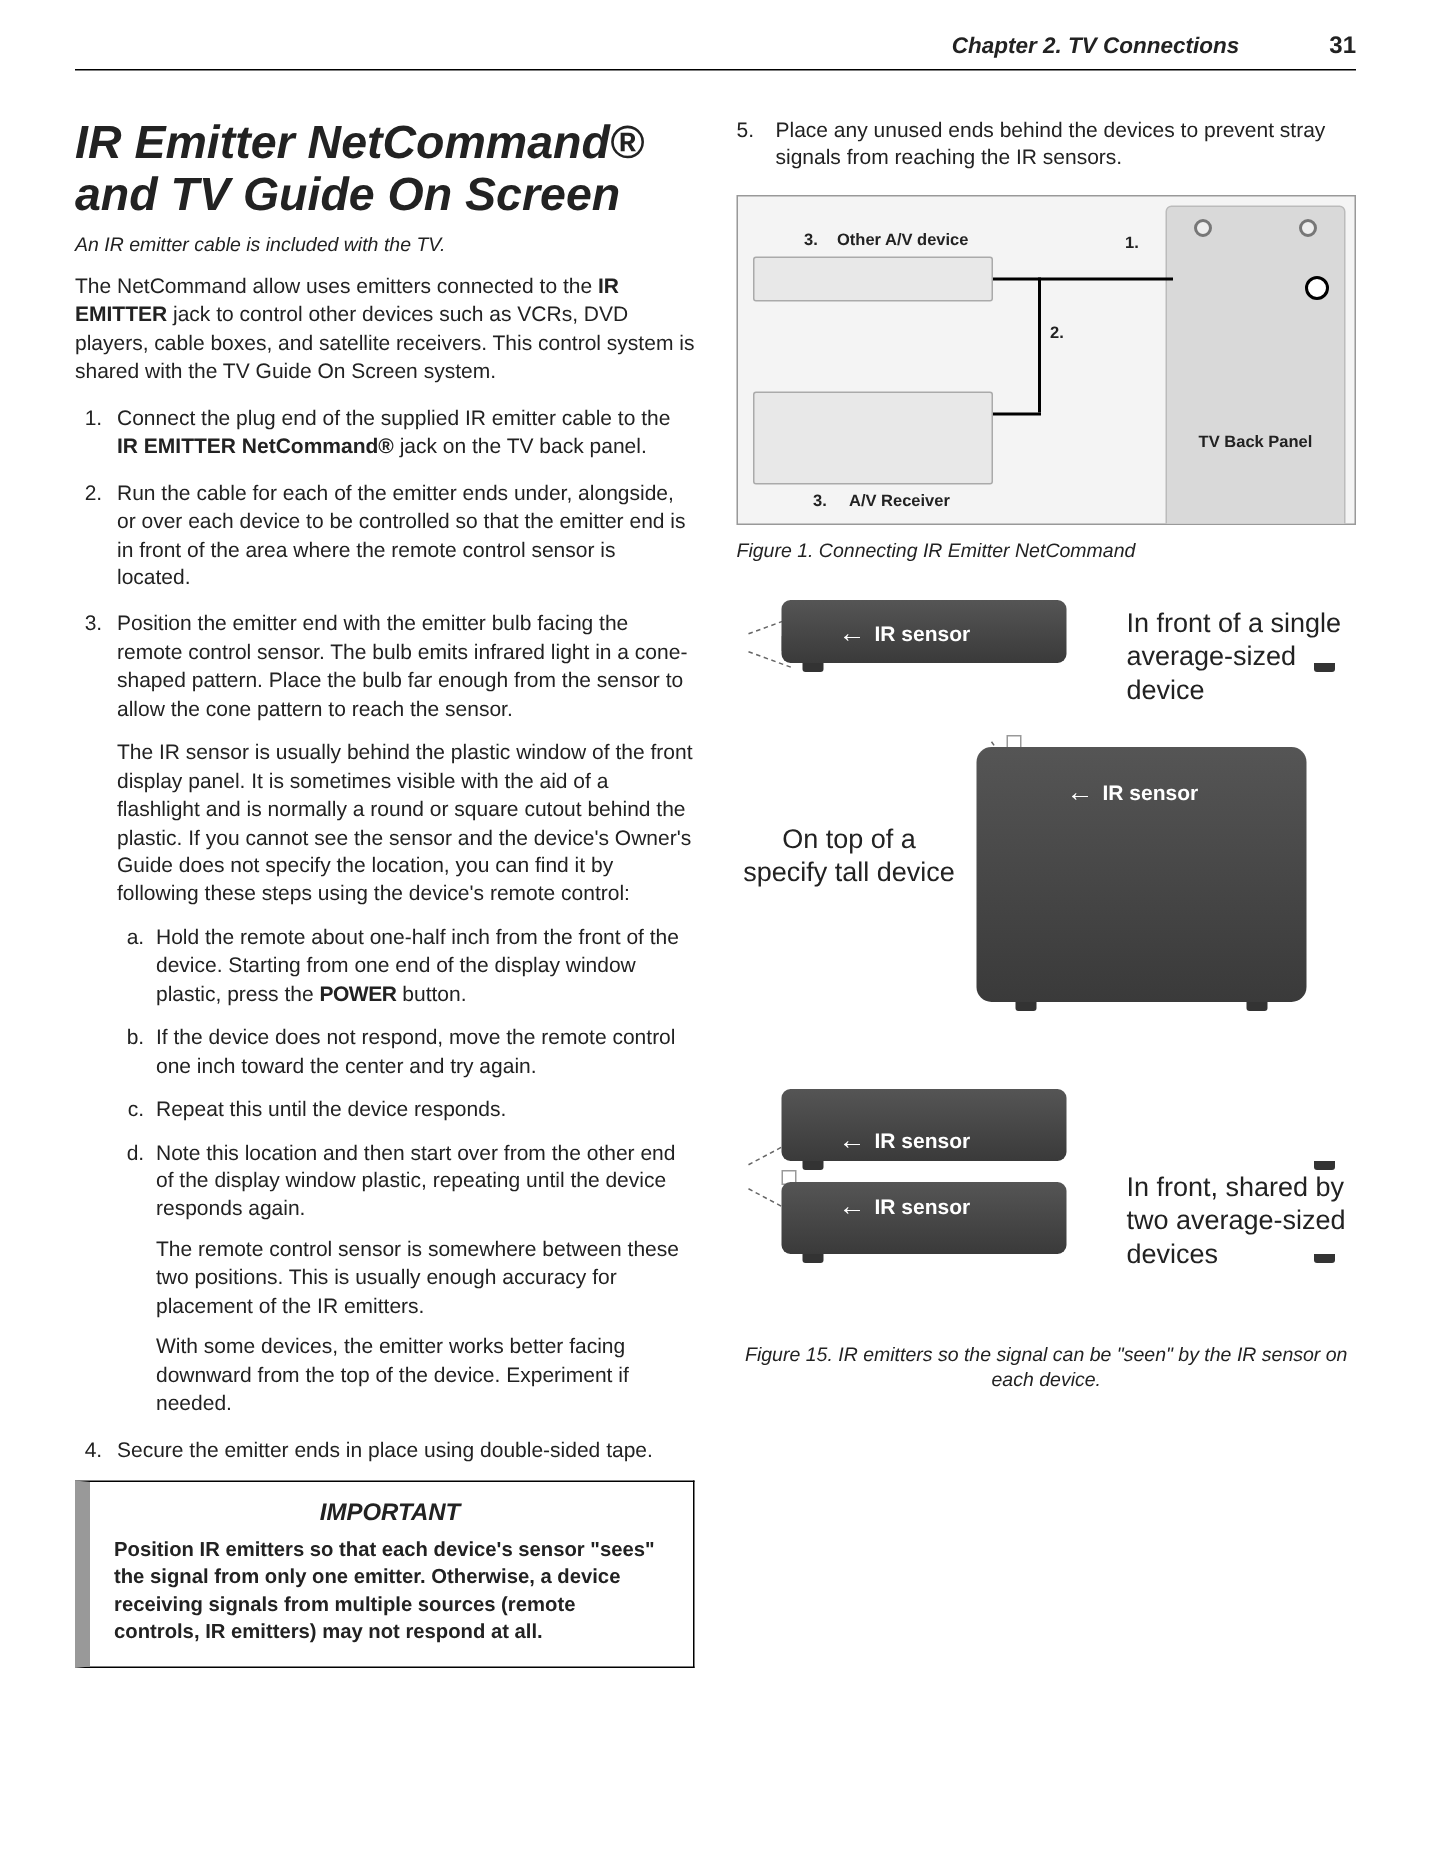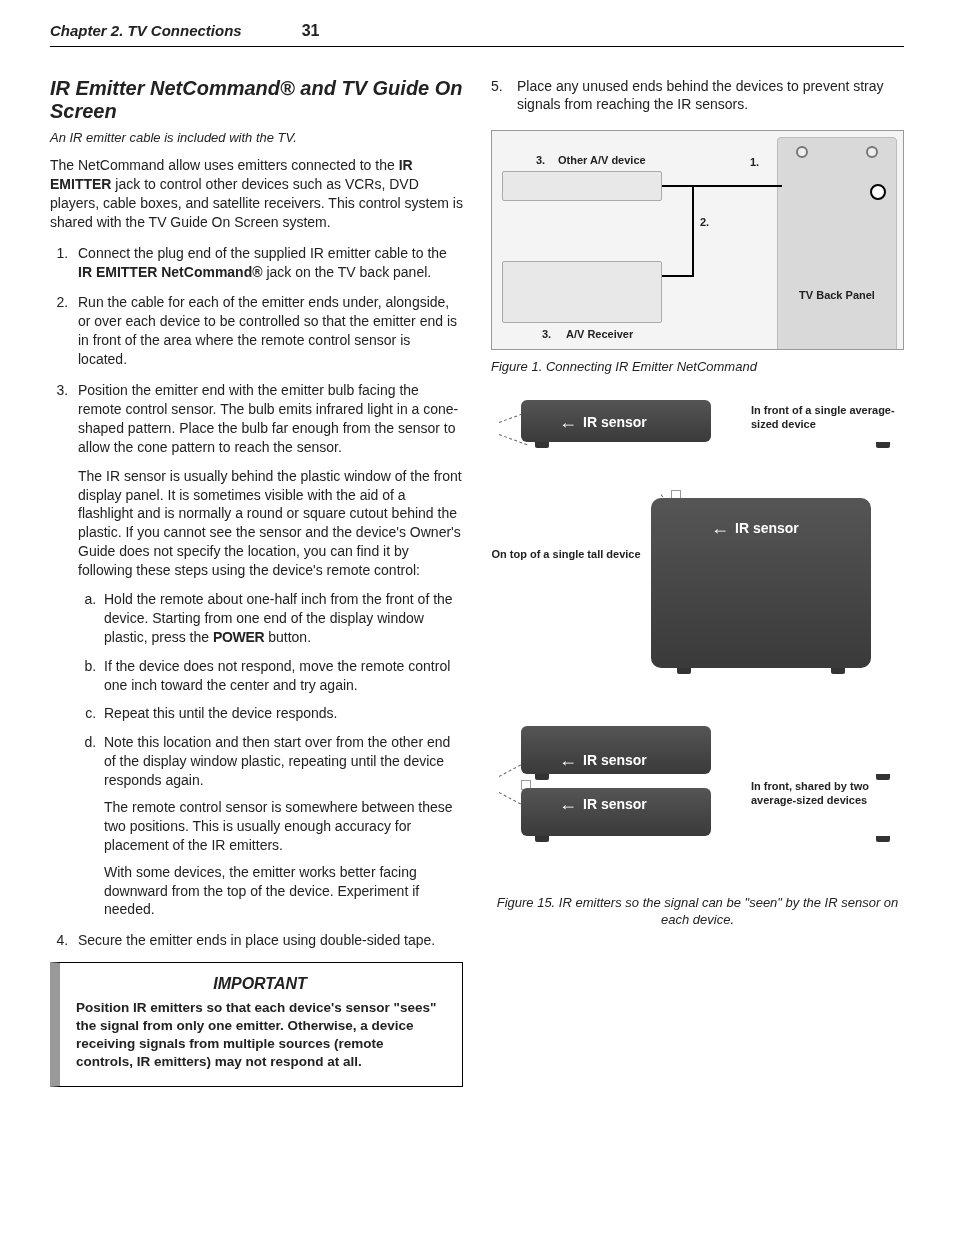--- a/index.html
+++ b/index.html
@@ -8,36 +8,36 @@
     font-size: 14px;
     color: #222;
     background: #fff;
     width: 954px;
     margin: 0 auto;
     padding: 20px 50px 40px 50px;
     line-height: 1.35;
   }
   .header {
     display: flex;
-    justify-content: flex-start;
+    justify-content: flex-end;
     align-items: baseline;
     gap: 60px;
     border-bottom: 1px solid #000;
     padding-bottom: 4px;
     margin-bottom: 30px;
   }
   .chapter { font-weight: bold; font-style: italic; font-size: 15px; }
   .page-no { font-weight: bold; font-size: 16px; }
   .columns { display: flex; gap: 28px; }
   .col-left { flex: 1 1 50%; min-width: 0; }
   .col-right { flex: 1 1 50%; min-width: 0; }
   h1.section-title {
     font-style: italic;
     font-weight: bold;
-    font-size: 20px;
+    font-size: 31px;
     line-height: 1.15;
     margin-bottom: 6px;
   }
   .subtitle { font-style: italic; font-size: 13px; margin-bottom: 10px; }
   p.intro { margin-bottom: 12px; }
   .bold { font-weight: bold; }
   ol.main { list-style: decimal; padding-left: 22px; }
   ol.main > li { margin-bottom: 12px; padding-left: 6px; }
   ol.main > li > p { margin-bottom: 10px; }
   ol.sub { list-style: lower-alpha; padding-left: 22px; margin-top: 8px; }
@@ -112,22 +112,22 @@
     align-items: center;
     gap: 6px;
     white-space: nowrap;
   }
   .f15-arrow-label::before {
     content: "←";
     font-size: 18px;
     font-weight: bold;
   }
   .f15-caption {
-    font-weight: bold;
-    font-size: 11px;
+    font-weight: normal;
+    font-size: 18px;
     line-height: 1.25;
   }
   .f15-caption.right { position: absolute; left: 260px; top: 4px; width: 150px; }
   .f15-caption.left  { position: absolute; left: 0; top: 50px; width: 150px; text-align: center; }
   .emitter-stub {
     position: absolute;
     width: 40px; height: 14px;
     left: -10px;
   }
   .emitter-stub .bulb { width: 10px; height: 10px; background: #fff; border: 1px solid #999; position: absolute; right: 0; top: 2px; }
@@ -241,21 +241,21 @@
             <div class="bulb" style="left:10px; right:auto;"></div>
           </div>
           <div class="f15-device tall">
             <div class="f15-arrow-label" style="left:60px; top:18px;">IR sensor</div>
           </div>
           <div class="device-feet" style="padding:0 26px;">
               <span></span>
               <span></span>
             </div>
         </div>
-        <div class="f15-caption left">On top of a single tall device</div>
+        <div class="f15-caption left">On top of a specify tall device</div>
       </div>
 
       <div class="fig15-row" style="min-height:140px;">
         <div style="position:relative; margin-left:30px;">
           <div class="emitter-stub" style="top:52px; left:-30px;">
             <div class="dashed" style="top:-2px; left:8px; transform:rotate(-28deg);"></div>
             <div class="dashed" style="top:14px; left:8px; transform:rotate(28deg);"></div>
             <div class="bulb"></div>
           </div>
           <div class="stack">

